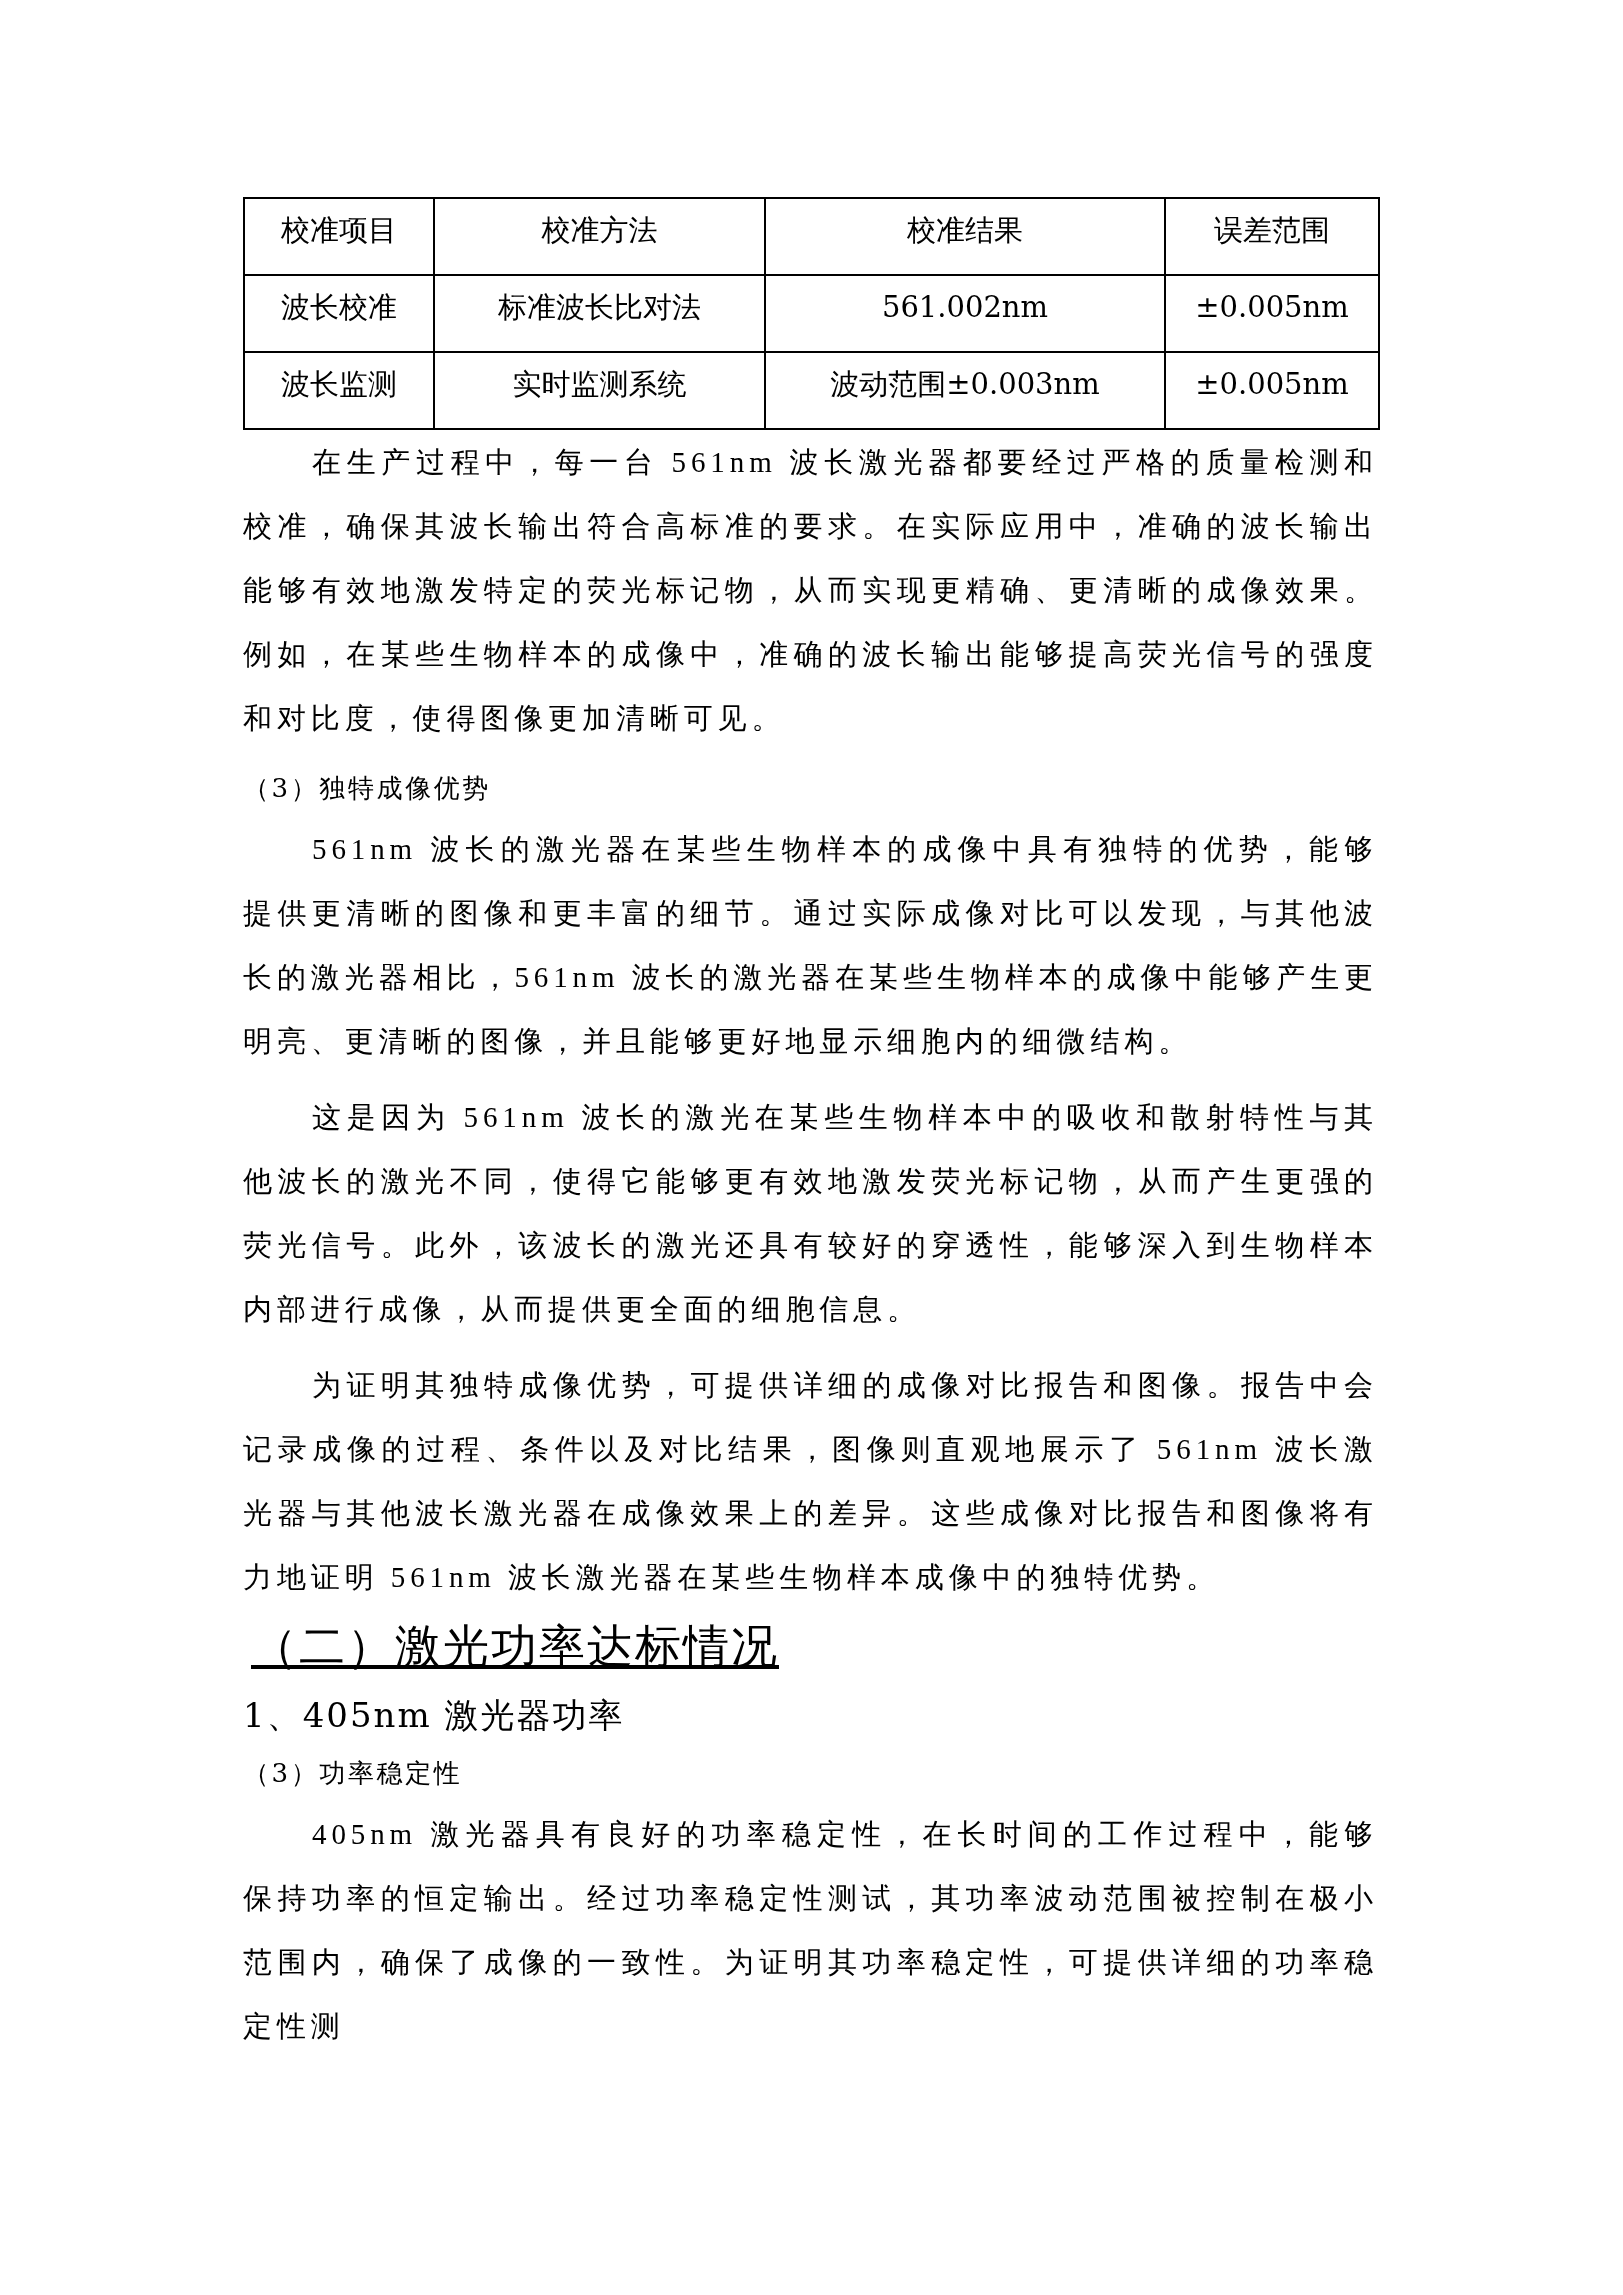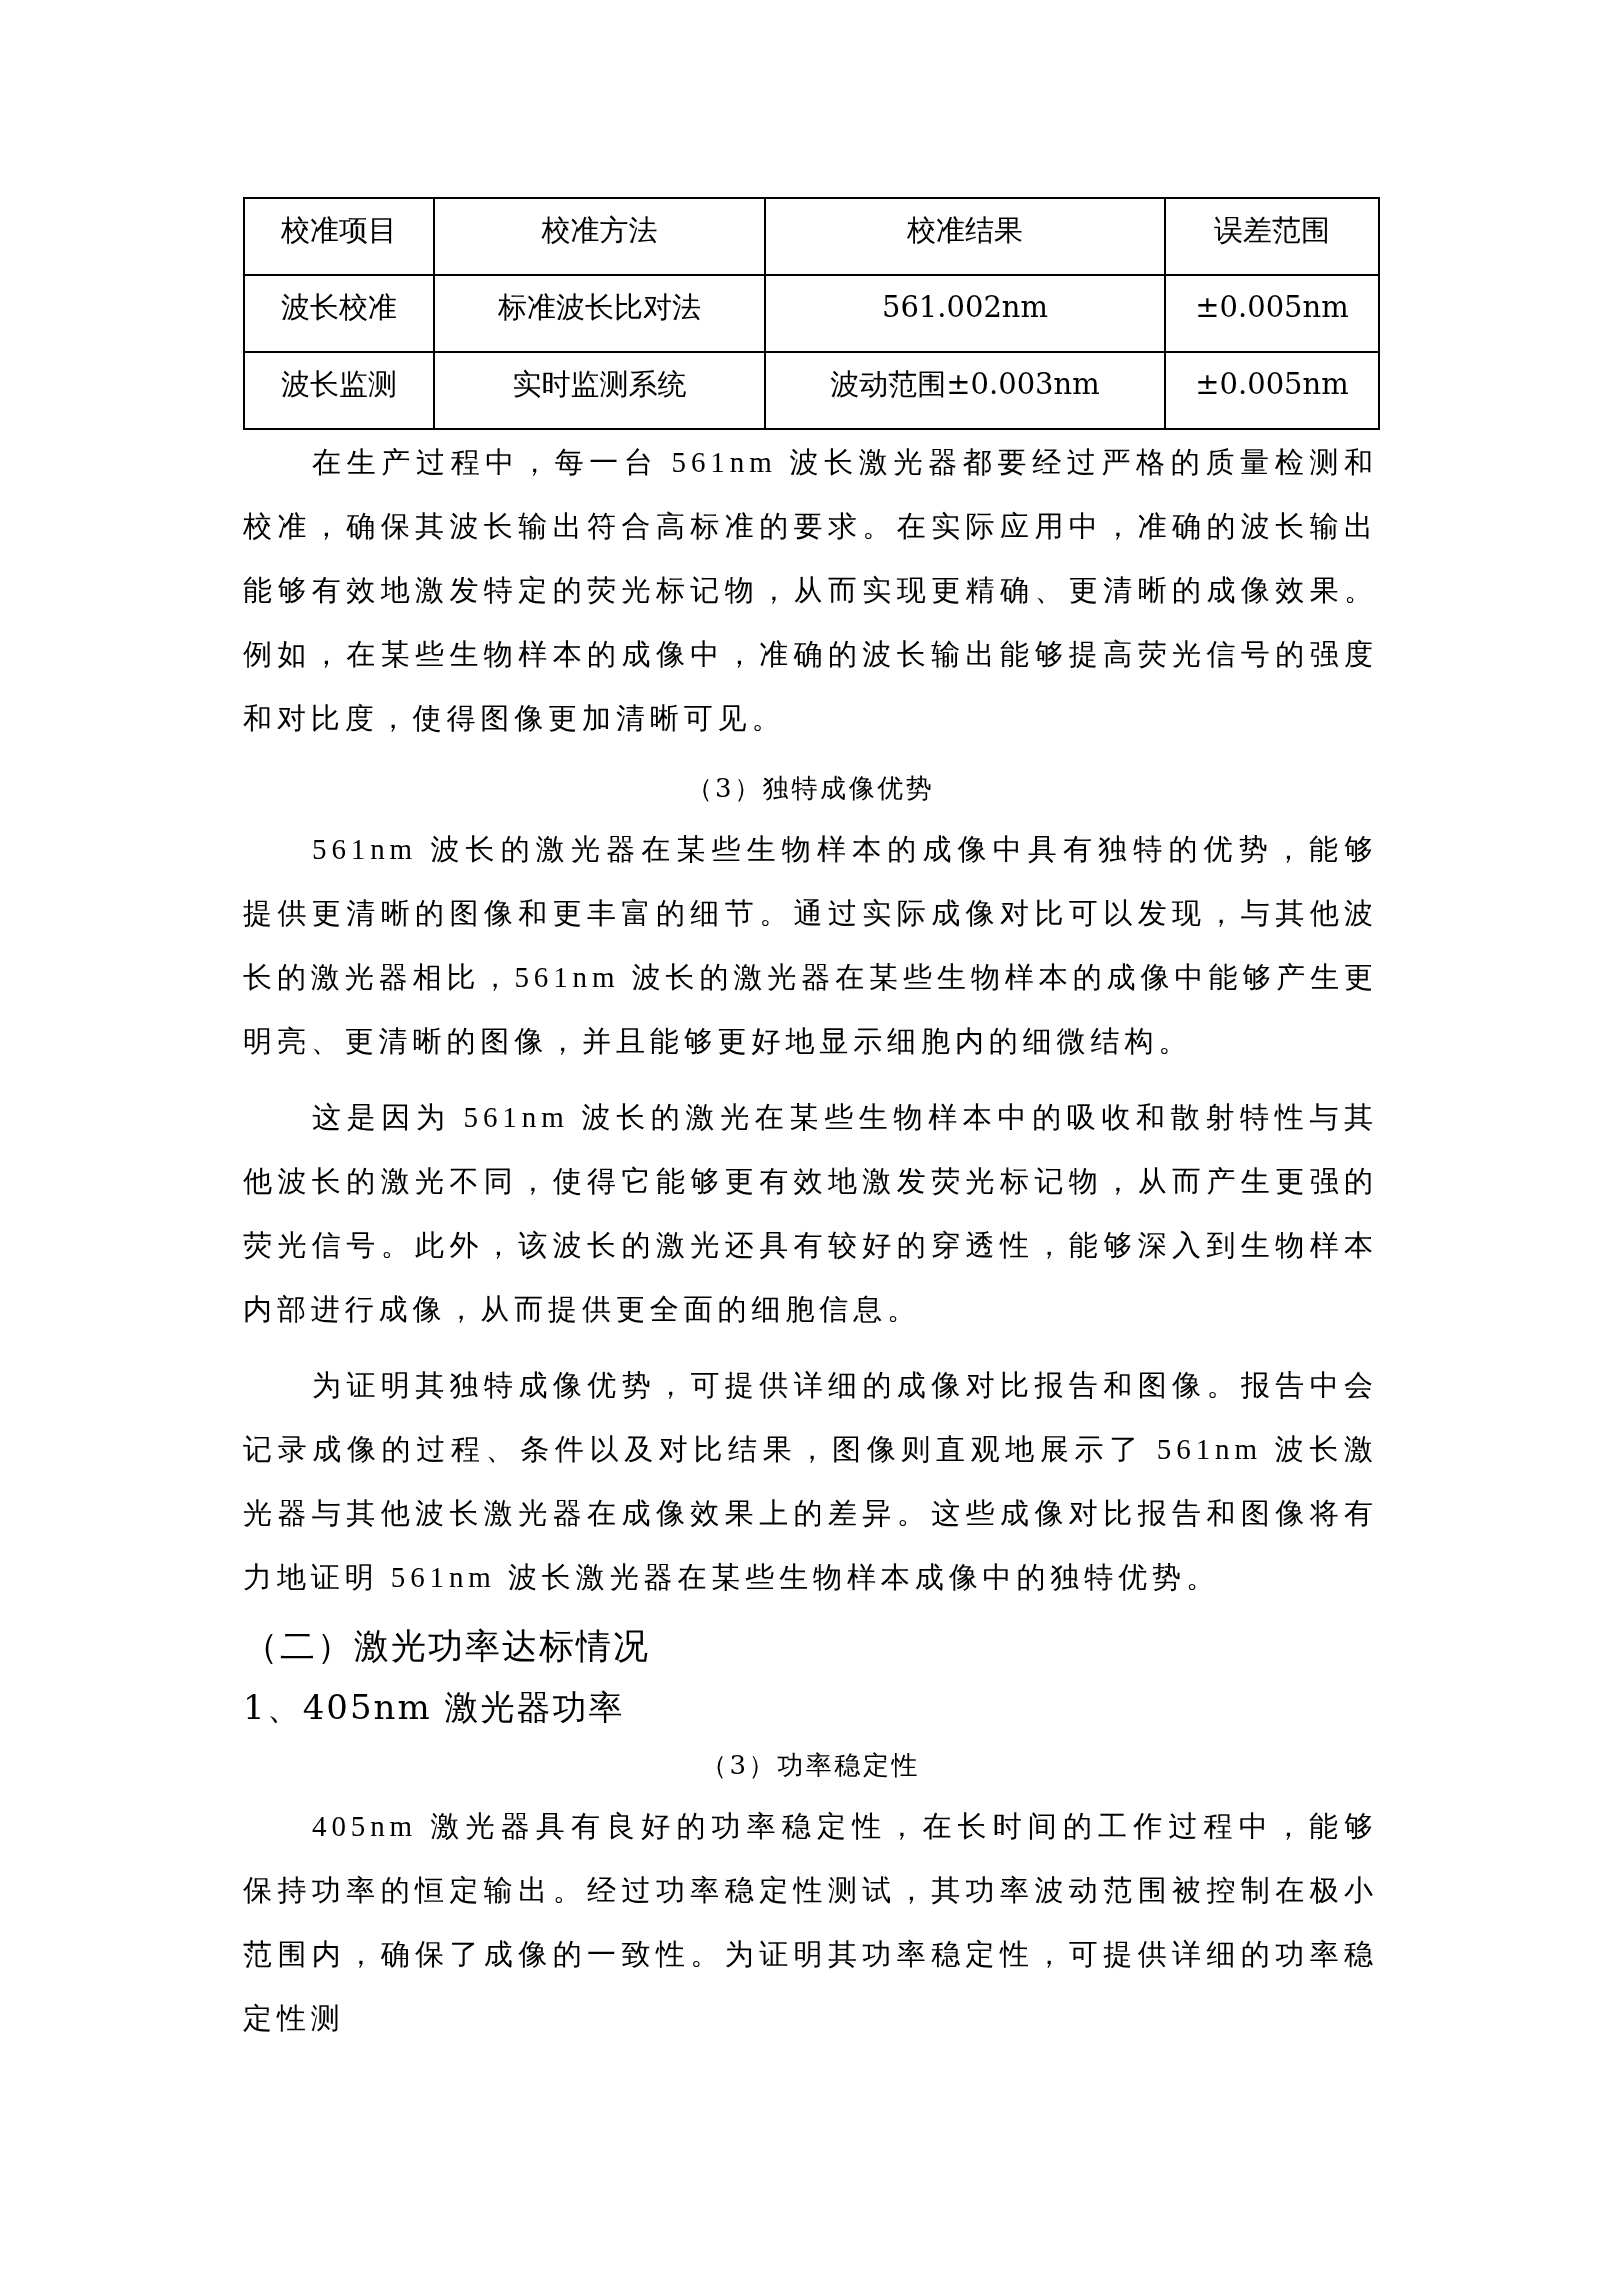--- a/index.html
+++ b/index.html
@@ -51,27 +51,27 @@
       letter-spacing: 4.9px;
       word-break: break-all;
       font-family: Liberation Serif, serif;
     }
     .para.p-gap { margin-top: 11.8px; }
     .sub-heading {
       margin: 0;
       font-size: 26px;
       line-height: 58px;
       letter-spacing: 2.6px;
-      text-align: center;
     }
     .major-heading {
-      margin: 0;
-      font-size: 35px;
+      margin: 8px;
+      font-size: 46px;
       line-height: 63px;
       letter-spacing: 2px;
+      text-decoration: underline;
     }
     .section-heading {
       margin: 0;
       font-size: 34px;
       line-height: 58px;
       letter-spacing: 2px;
     }
   </style>
 </head>
 <body>

